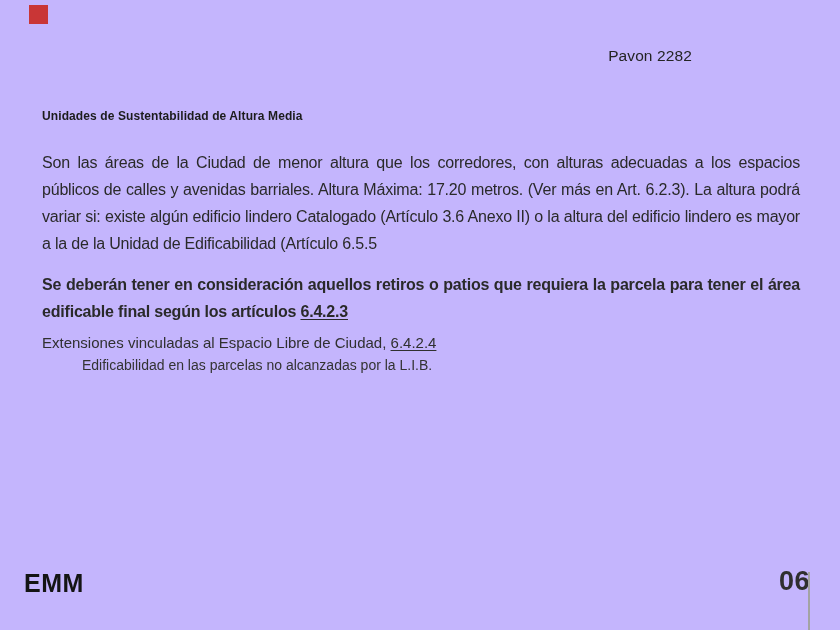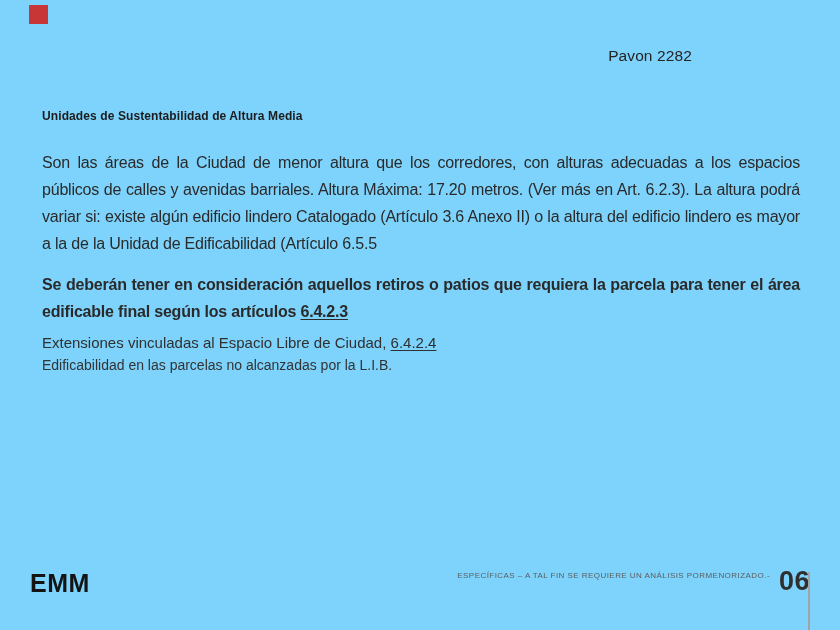--- a/index.html
+++ b/index.html
@@ -5,21 +5,21 @@
   :root{
     --accent-red:#c93636;
     --text-dark:#212121;
     --text-gray:#5d5d5d;
     --line-gray:#a3a3a3;
   }
   html,body{margin:0;padding:0;background:#ffffff;}
   .page{
     position:relative;
     width:840px;height:630px;
-    background:#7dd3fc;
+    background:#c4b5fd;
     overflow:hidden;
     font-family:"Liberation Sans", sans-serif;
     color:var(--text-dark);
   }
   .red-square{
     position:absolute;left:29px;top:5px;width:19px;height:19px;
     background:var(--accent-red);
   }
   .header-block{
     position:absolute;left:555px;top:46px;width:190px;
@@ -47,23 +47,23 @@
     color:inherit;
     cursor:pointer;
   }
   .list{
     position:absolute;left:42px;top:332px;width:758px;
   }
   .list-row{
     font-size:15px;line-height:22.4px;color:#303030;
     letter-spacing:0;
   }
-  .list-row.small{font-size:14px;color:#333333;}
+  .list-row.small{font-size:14px;color:#333333;margin-left:40px;}
   .logo{
-    position:absolute;left:30px;top:569px;
+    position:absolute;left:24px;top:569px;
     font-size:25px;font-weight:800;letter-spacing:.5px;color:#141414;
   }
   .disclaimer{
     position:absolute;right:70px;top:571px;width:420px;
     text-align:right;
     font-size:8px;line-height:10.5px;letter-spacing:.45px;
     color:var(--text-gray);
   }
   .page-number{
     position:absolute;left:779px;top:566px;
@@ -92,20 +92,19 @@
   <p class="para para-2"><span>Se deberán tener en consideración aquellos retiros o patios que requiera la parcela para tener el área edificable final según los artículos </span><span class="link">6.4.2.3</span></p>
 
   <div class="list">
     <div class="list-row"><span>Extensiones vinculadas al Espacio Libre de Ciudad, </span><span class="link">6.4.2.4</span></div>
     <div class="list-row small"><span>Edificabilidad en las parcelas no alcanzadas por la L.I.B.</span></div>
   </div>
 
   <div class="logo">EMM</div>
 
   <div class="disclaimer">
-    <div>ESPECÍFICAS – A TAL FIN SE REQUIERE UN ANÁLISIS PORMENORIZADO.-</div>
   </div>
 
   <div class="page-number">06</div>
 
   <div class="vline"></div>
 
 </div>
 
 </body></html>

